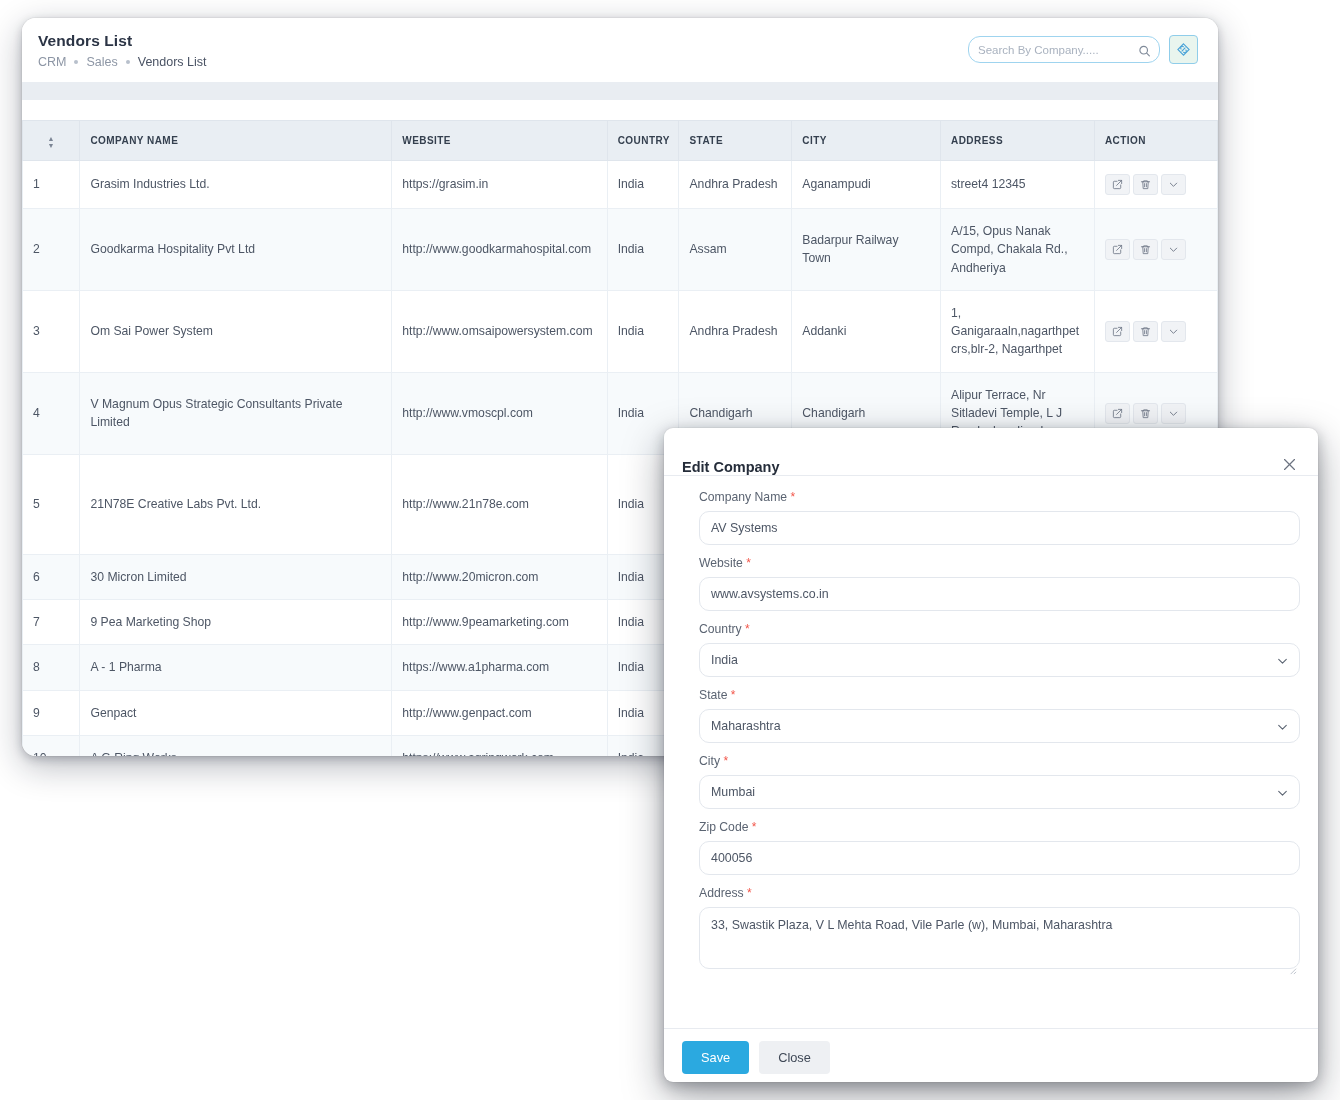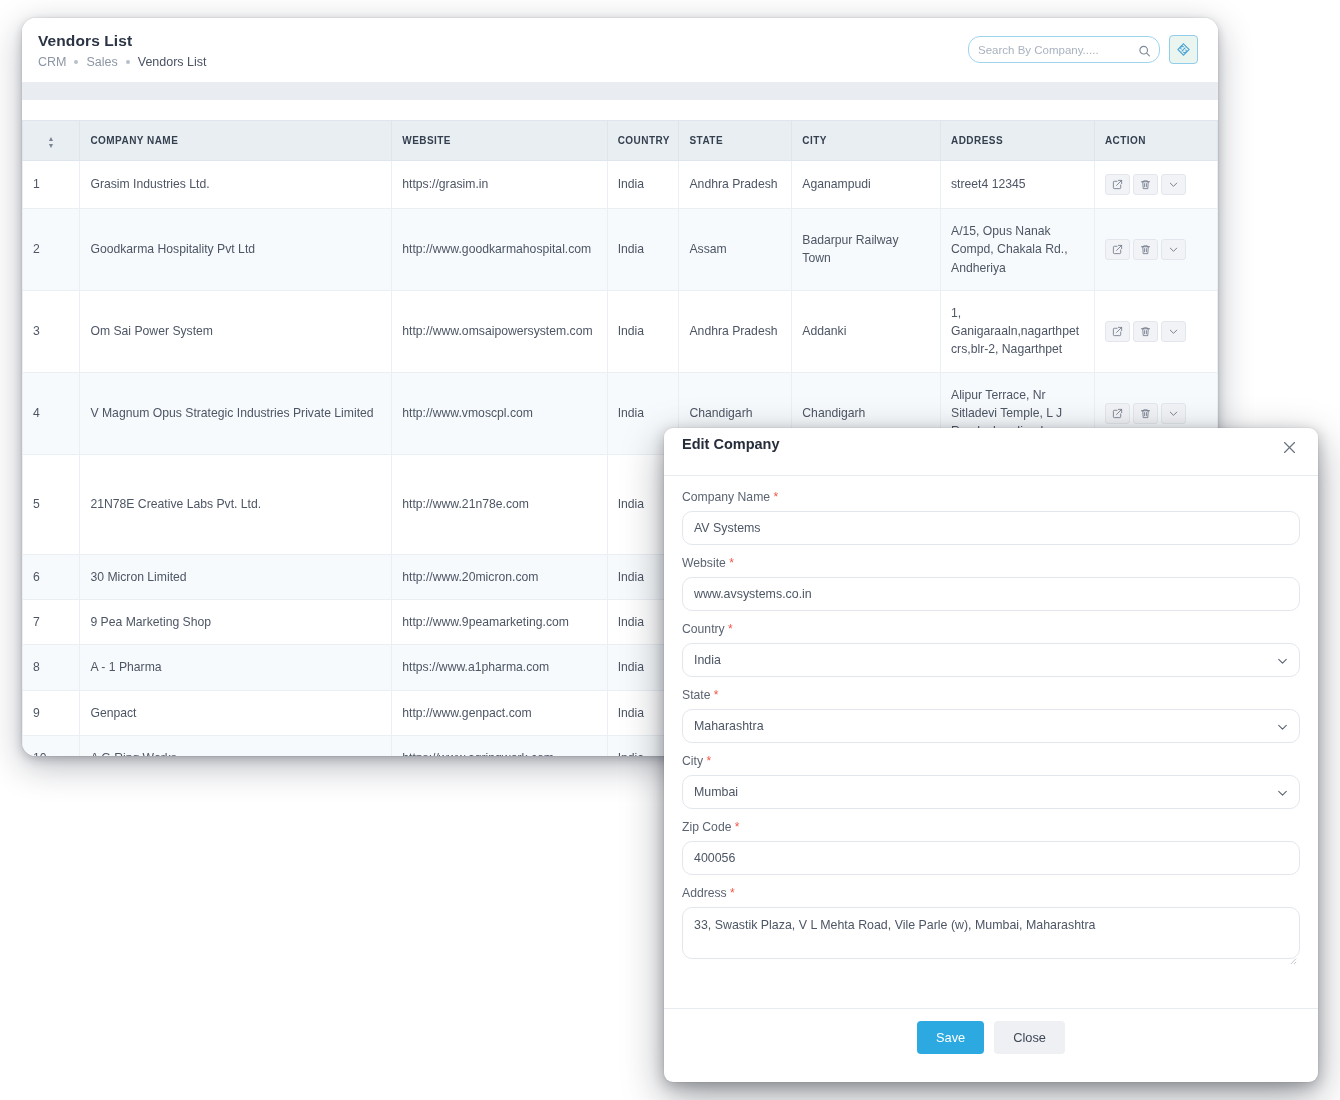--- a/index.html
+++ b/index.html
@@ -143,65 +143,65 @@
     left: 664px; top: 428px;
     width: 654px; height: 654px;
     background: #ffffff;
     border-radius: 9px;
     box-shadow: 0 0 0 1px rgba(0,0,0,0.03), 0 14px 40px rgba(10,16,28,0.38), 0 4px 14px rgba(10,16,28,0.26);
     overflow: hidden;
     display: flex; flex-direction: column;
   }
   .modal-head {
     height: 48px;
-    padding: 8px 18px;
-    display: flex; align-items: flex-start; justify-content: space-between;
+    padding: 0 18px;
+    display: flex; align-items: flex-end; justify-content: space-between;
     border-bottom: 1px solid #e8ebf0;
   }
   .modal-title { font-size: 14.5px; font-weight: bold; color: #252d3a; }
   .close-x {
     width: 22px; height: 22px; cursor: pointer;
     display: flex; align-items: center; justify-content: center;
     color: #6b7280;
   }
   .close-x svg { width: 17px; height: 17px; }
 
   .modal-body { flex: 1; padding: 14px 18px 0 18px; overflow: hidden; }
-  .fgroup { margin-bottom: 11px; }
+  .fgroup { margin-bottom: 11px; margin-left: 17px; }
   .flabel { font-size: 12.2px; color: #5b6472; margin-bottom: 7px; display:block; }
   .req { color: #f2564a; font-size: 12px; }
   .fctl {
     width: 100%; height: 34px;
     border: 1px solid #e3e7ed;
     border-radius: 10px;
     background: #fff;
     font-family: "Liberation Sans", sans-serif;
     font-size: 12.4px;
     color: #4d5665;
     padding: 0 11px;
     outline: none;
   }
   .sel-wrap { position: relative; }
   .sel-wrap .chev {
     position: absolute; right: 11px; top: 50%; transform: translateY(-50%);
     width: 13px; height: 13px; color: #5b6472; pointer-events: none;
   }
   textarea.fctl {
-    height: 52px; padding: 9px 11px; resize: none; line-height: 1.45;
+    height: 62px; padding: 9px 11px; resize: none; line-height: 1.45;
   }
   .ta-wrap { position: relative; }
   .ta-grip {
     position:absolute; right: 3px; bottom: 3px; width: 9px; height: 9px;
     pointer-events:none; color:#b9c0ca;
   }
 
   .modal-foot {
-    padding: 12px 18px 28px 18px;
+    padding: 12px 18px 8px 18px;
     border-top: 1px solid #e8ebf0;
-    display: flex; gap: 10px; justify-content: center;
+    display: flex; gap: 10px;
   }
   .btn {
     border: 0; border-radius: 4px; cursor: pointer;
     font-family: "Liberation Sans", sans-serif;
     font-size: 12.8px;
     padding: 9px 19px;
   }
   .btn-save { background: #2ba9e0; color: #ffffff; }
   .btn-close { background: #eef0f3; color: #3f4856; }
 </style>
@@ -372,21 +372,21 @@
               </span><span class="act-btn">
                 <span style="display:flex">
                   <svg viewBox="0 0 24 24" fill="none" stroke="currentColor" stroke-width="2" stroke-linecap="round" stroke-linejoin="round">
                     <polyline points="5 9 12 16 19 9"></polyline>
                   </svg>
                 </span>
               </span></td>
           </tr>
           <tr>
             <td>4</td>
-            <td>V Magnum Opus Strategic Industries Private Limited</td>
+            <td>V Magnum Opus Strategic Consultants Private Limited</td>
             <td>http://www.vmoscpl.com</td>
             <td>India</td>
             <td>Chandigarh</td>
             <td>Chandigarh</td>
             <td>Alipur Terrace, Nr Sitladevi Temple, L J Road, chandigarh</td>
             <td class="act-cell"><span class="act-btn">
                 <span style="display:flex">
                   <svg viewBox="0 0 24 24" fill="none" stroke="currentColor" stroke-width="1.8" stroke-linecap="round" stroke-linejoin="round">
                     <path d="M19 13v6a2 2 0 0 1-2 2H5a2 2 0 0 1-2-2V7a2 2 0 0 1 2-2h6"></path>
                     <path d="M14 3h7v7"></path>

